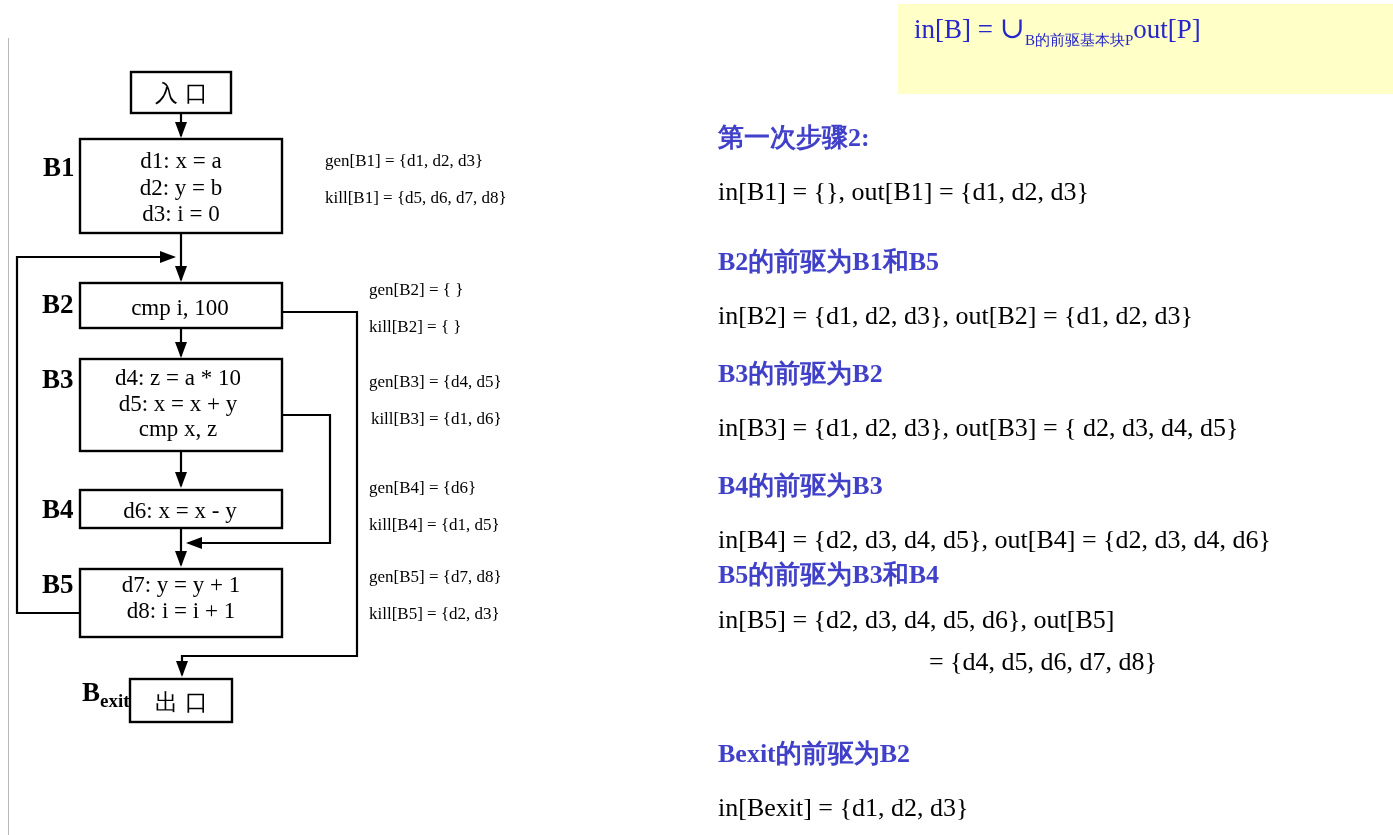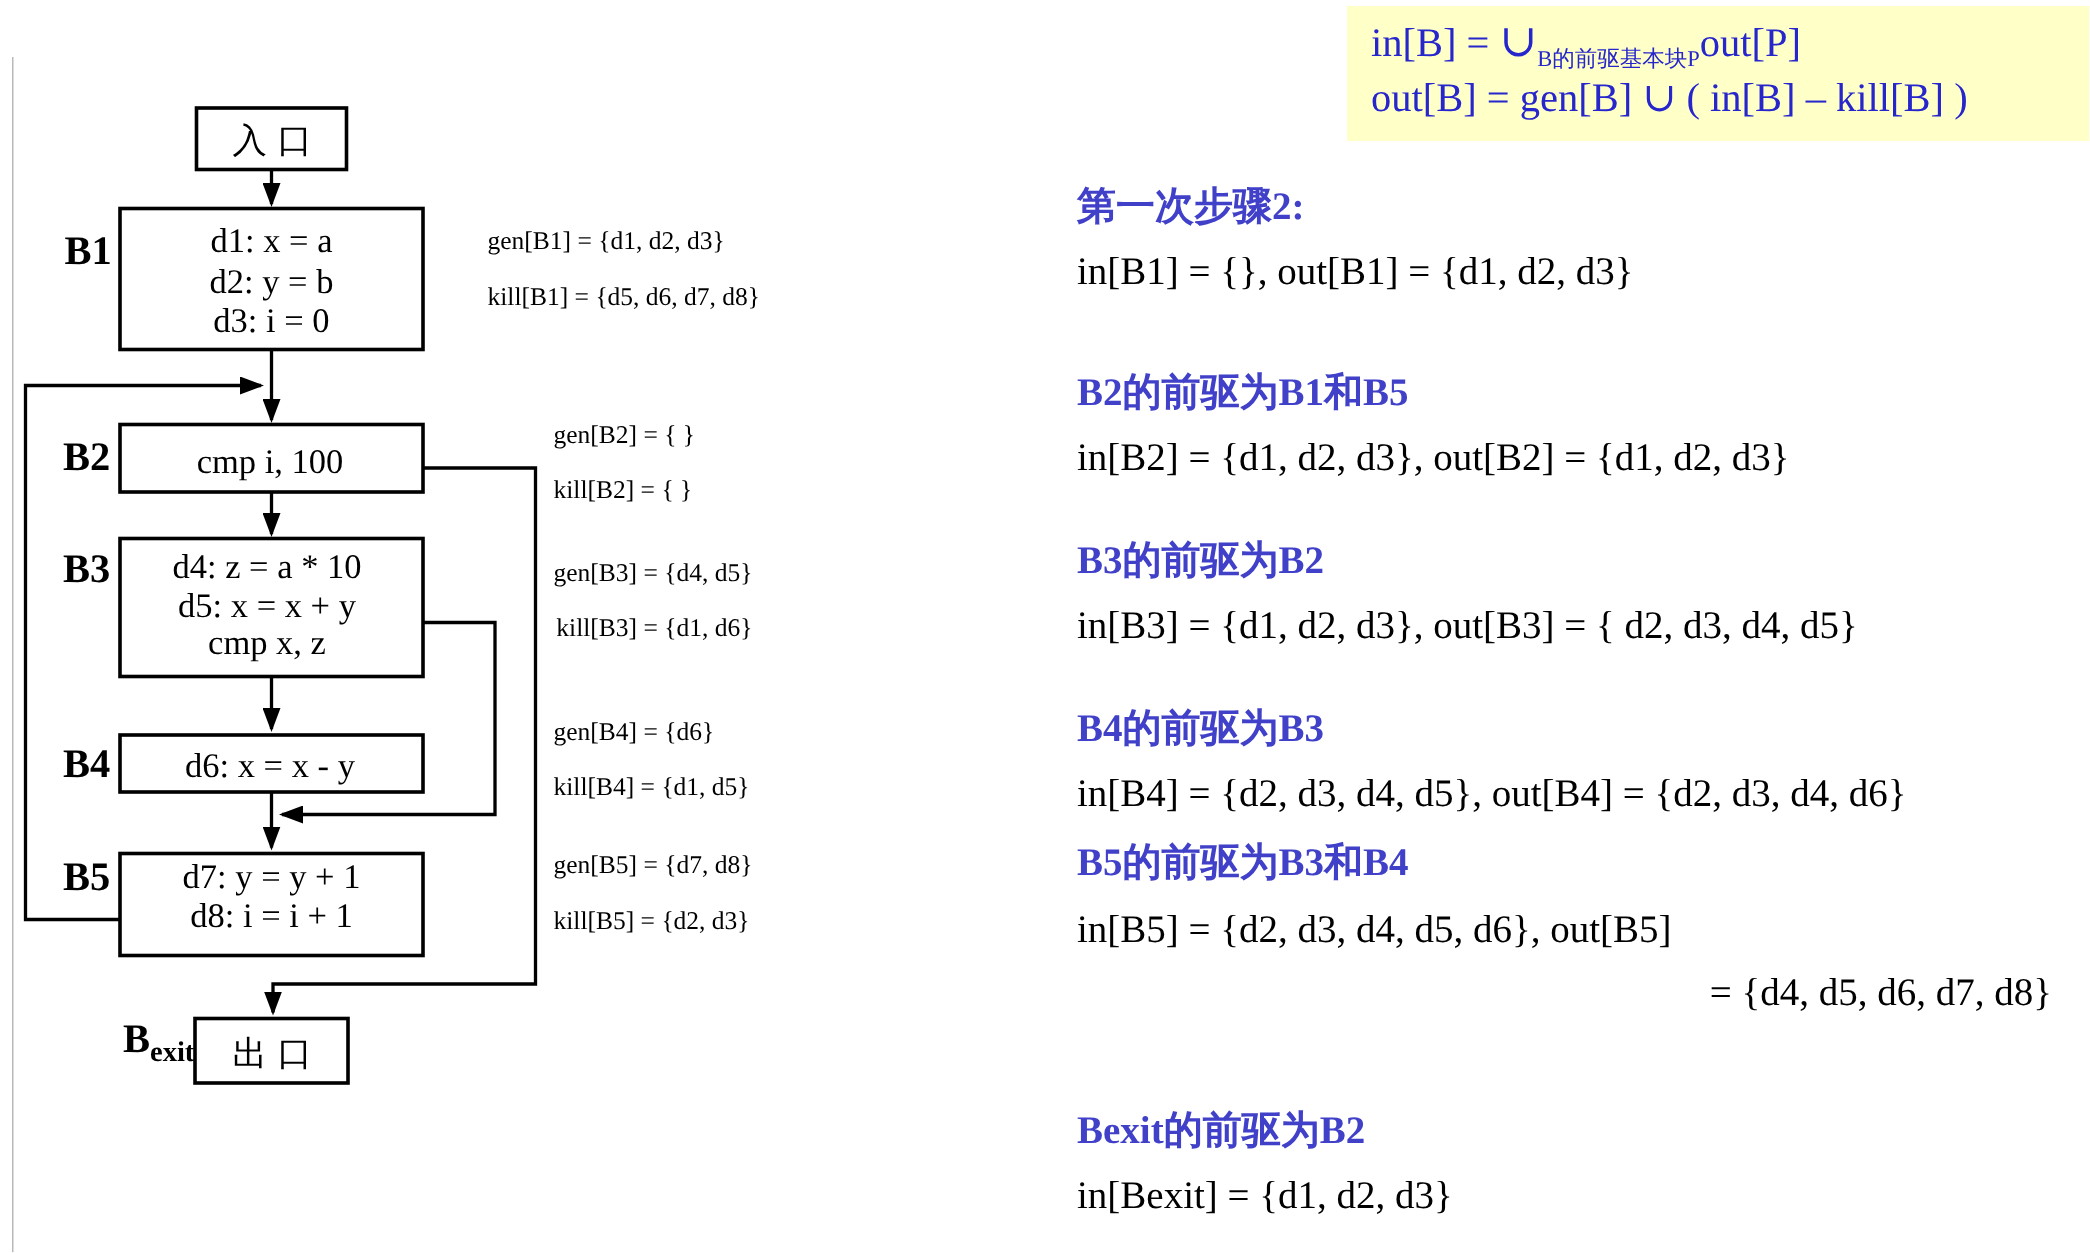--- a/index.html
+++ b/index.html
@@ -20,24 +20,24 @@
     position:absolute; left:898px; top:4px; width:495px; height:90px;
     background:#ffffc8; color:#2626cc; font-size:27px; line-height:37px;
     padding:5px 0 12px 16px; box-sizing:border-box; white-space:nowrap;
   }
   .formula-box .cup { font-size:30px; }
   .formula-box sub.setsub { font-size:15px; vertical-align:-7px; line-height:0; }
 
   
   .sec { position:absolute; left:718px; width:670px; }
   .sec-heading { font-size:26px; font-weight:bold; color:#4040c8; line-height:31px; white-space:nowrap; }
-  .sec-body { margin-top:11px; font-size:26px; line-height:33px; color:#000; }
+  .sec-body { margin-top:22px; font-size:26px; line-height:33px; color:#000; }
   .sec-body .bodyline { white-space:nowrap; }
   .sec-5 .sec-body { line-height:42px; margin-top:9px; }
-  .sec-5 .bodyline.align-right { text-align:right; padding-right:20px; }
+  .sec-5 .bodyline.align-right { text-align:center; padding-right:20px; }
 
   
   .boxtext { font-family:"Liberation Serif","DejaVu Serif",serif; font-size:23px; fill:#000; }
   .cjk { letter-spacing:7px; }
   .blocklabel { font-family:"Liberation Serif","DejaVu Serif",serif; font-size:27px; font-weight:bold; fill:#000; }
 </style>
 </head>
 <body>
 
 <div id="stage">
@@ -115,21 +115,20 @@
     <div>gen[B4] = {d6}</div>
     <div>kill[B4] = {d1, d5}</div>
   </div>
   <div class="genkill" style="left:369px; top:558px;">
     <div>gen[B5] = {d7, d8}</div>
     <div>kill[B5] = {d2, d3}</div>
   </div>
 
   <div class="formula-box">
     <div><span>in[B] = </span><span class="cup">∪</span><sub class="setsub">B的前驱基本块P</sub><span>out[P]</span></div>
-    <div>out[B] = gen[B] ∪ ( in[B] – kill[B] )</div>
   </div>
 
   <div class="sec" style="top:122px;">
     <div class="sec-heading">第一次步骤2:</div>
     <div class="sec-body">
         <div class="bodyline">in[B1] = {}, out[B1] = {d1, d2, d3}</div>
       </div>
   </div>
 
   <div class="sec" style="top:246px;">

